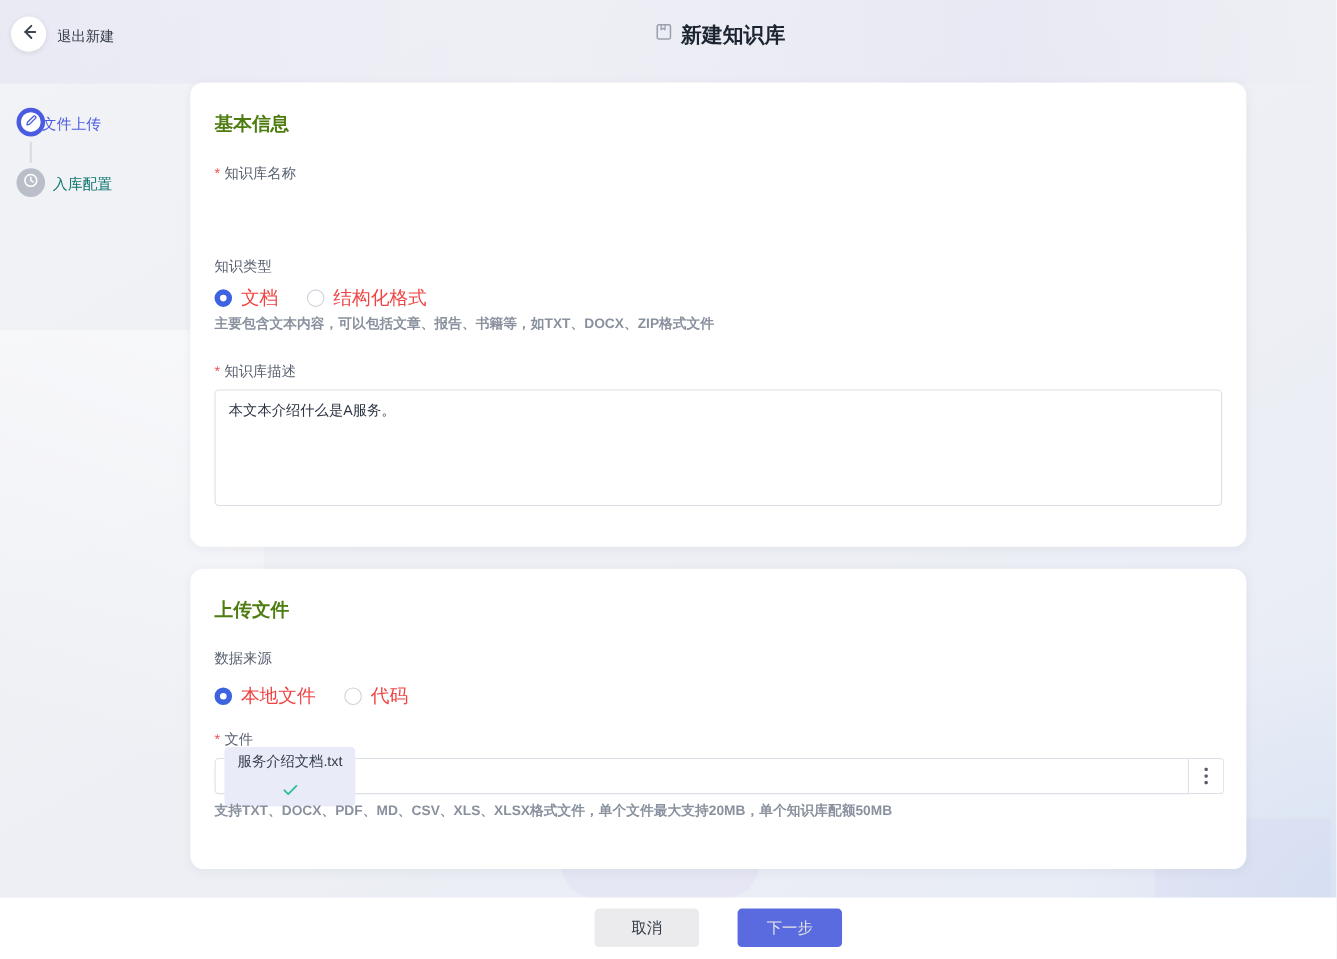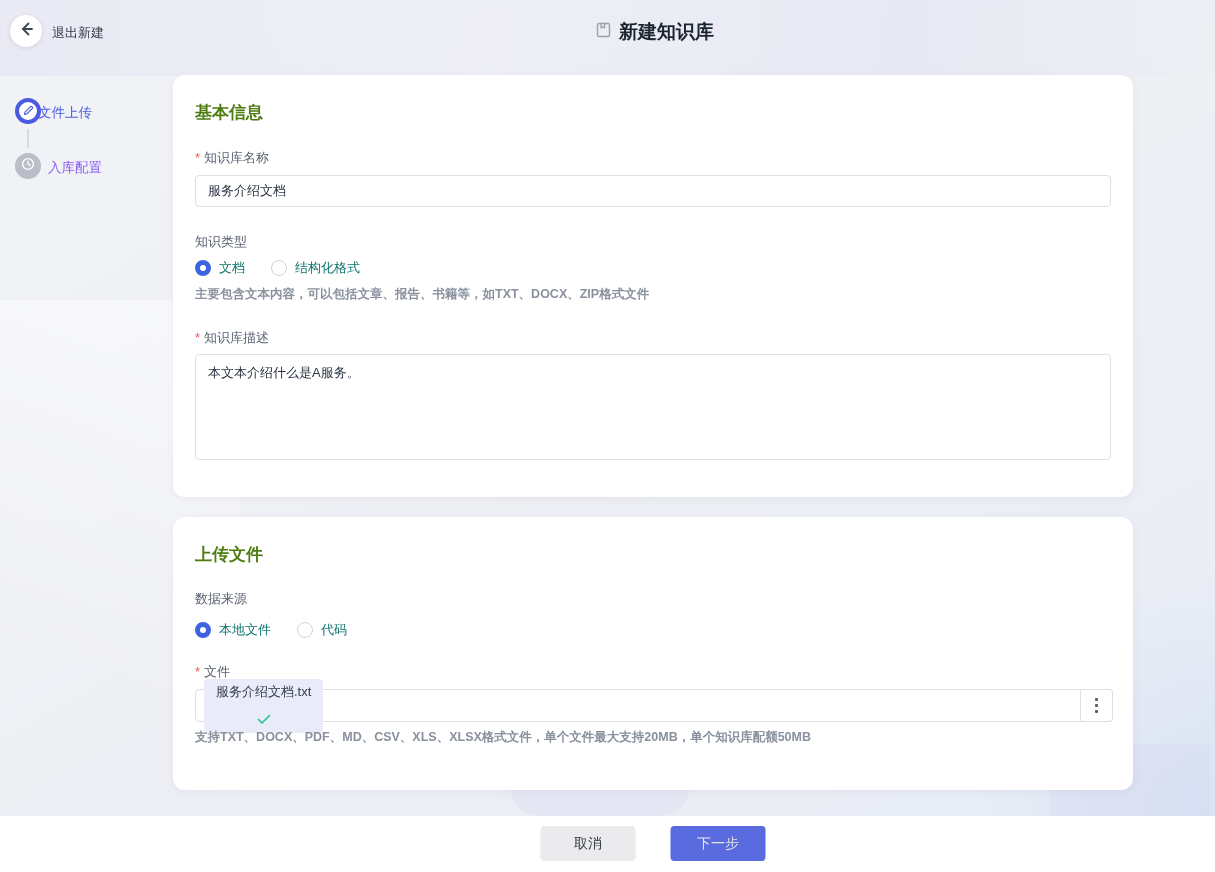--- a/index.html
+++ b/index.html
@@ -28,21 +28,21 @@
   .page-title { position:absolute; left:655px; top:19px; transform:translateX(-50%);
     display:flex; align-items:center; gap:8px; font-size:19px; font-weight:bold; color:#1c2430; white-space:nowrap; }
 
   
   .step-circle { position:absolute; width:26px; height:26px; border-radius:50%;
     display:flex; align-items:center; justify-content:center; }
   .step1-circle { left:15px; top:98px; background:#fff; border:4px solid #4a5be0; }
   .step2-circle { left:15px; top:153px; background:#b9bec8; }
   .step-connector { position:absolute; left:27px; top:129px; width:2px; height:19px; background:#d8dbe2; }
   .step1-label { position:absolute; left:38px; top:104px; font-size:13.5px; color:#4a5be0; }
-  .step2-label { position:absolute; left:48px; top:159px; font-size:13.5px; color:#8b5cf6; }
+  .step2-label { position:absolute; left:48px; top:159px; font-size:13.5px; color:#0f766e; }
 
   
   .card { position:absolute; left:173px; width:960px; background:#fff; border-radius:12px;
     box-shadow:0 2px 10px rgba(30,40,80,.05); }
   .card-basic { top:75px; height:422px; }
   .card-upload { top:517px; height:273px; }
   .card h2 { position:absolute; left:22px; top:26px; font-size:17px; color:#4d7c0f; }
 
   .field-label { position:absolute; left:22px; font-size:13px; color:#596070; }
   .req::before { content:"*"; color:#f25555; margin-right:4px; font-size:13px; }
@@ -52,21 +52,21 @@
     font-family:"Liberation Sans","DejaVu Sans",sans-serif; }
   .text-area { position:absolute; left:22px; width:916px; height:106px; border:1px solid #dcdfe5;
     border-radius:4px; padding:8px 12px; font-size:13px; color:#2b3342; background:#fff; resize:none; outline:none;
     font-family:"Liberation Sans","DejaVu Sans",sans-serif; line-height:1.5; }
 
   .radio-row { position:absolute; left:22px; display:flex; align-items:center; gap:26px; }
   .radio-opt { display:flex; align-items:center; gap:8px; cursor:pointer; }
   .radio-dot { width:16px; height:16px; border-radius:50%; background:#fff; }
   .radio-on  { border:5px solid #3d63e0; }
   .radio-off { border:1px solid #cfd3da; }
-  .radio-text { font-size:13px; color:#0f766e;text-align:right; }
+  .radio-text { font-size:17px; color:#ef4444;text-align:right; }
 
   .hint { position:absolute; left:22px; font-size:12.5px; color:#8a919e;font-weight:bold; }
 
   .file-row { position:absolute; left:22px; top:172px; width:918px; height:33px; display:flex; }
   .file-box { flex:1; border:1px solid #dcdfe5; border-radius:4px 0 0 4px; background:#fff;
     display:flex; align-items:center; padding:0 4px; }
   .file-chip { display:flex; align-items:center; gap:10px; background:#e9ebf8; border-radius:4px;
     padding:4px 12px; margin-left:4px;flex-direction:column; }
   .file-chip-name { font-size:13px; color:#333c4a; }
   .kebab-btn { width:32px; border:1px solid #dcdfe5; border-left:none; border-radius:0 4px 4px 0;
@@ -127,21 +127,20 @@
       </svg>
   </span>
 </div>
 <div class="step1-label">文件上传</div>
 <div class="step2-label">入库配置</div>
 
 <div class="card card-basic">
   <h2>基本信息</h2>
 
   <div class="field-label req" style="top:74px"><span>知识库名称</span></div>
-  <input class="text-input" style="top: 100px;" type="text" value="服务介绍文档">
 
   <div class="field-label" style="top:158px">知识类型</div>
   <div class="radio-row" style="top:184px">
     <div class="radio-opt">
       <span class="radio-dot radio-on"></span>
       <span class="radio-text">文档</span>
     </div>
     <div class="radio-opt">
       <span class="radio-dot radio-off"></span>
       <span class="radio-text">结构化格式</span>

